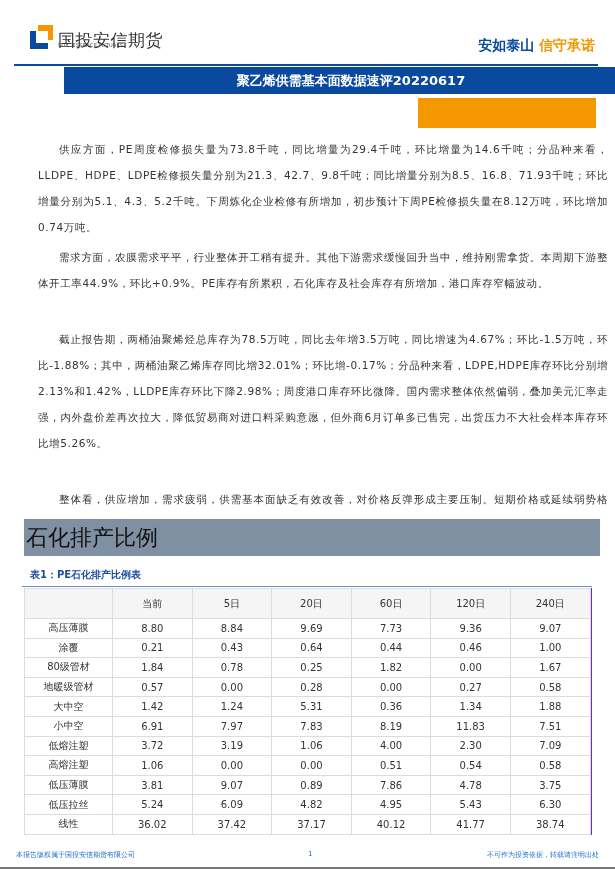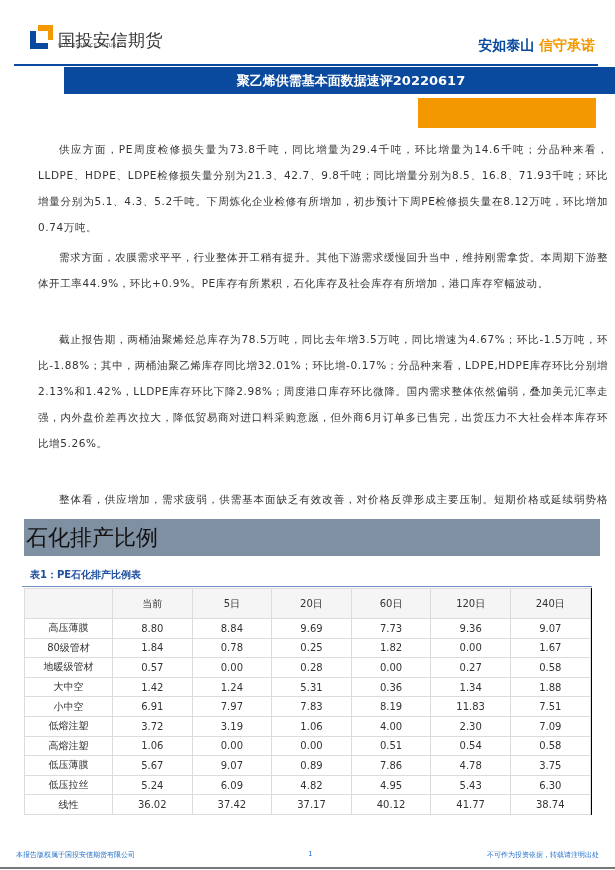--- a/index.html
+++ b/index.html
@@ -38,21 +38,21 @@
     .p4 { top: 486px; }
     
     .section-header {
       left: 24px; top: 519px; width: 576px; height: 37px; background: #8090a3;
     }
     .section-title {
       position: absolute; left: 2px; top: 4px; font-size: 22px; color: #111; white-space: nowrap;
     }
     .caption { left: 30px; top: 568px; font-size: 10px; font-weight: bold; color: #1e4fa0; white-space: nowrap; }
     .table-top-line { left: 22px; top: 586px; width: 570px; height: 1px; background: #6f8fc0; }
-    .table-wrap { left: 24px; top: 588px; width: 566px; border-right: 2px solid #000000; }
+    .table-wrap { left: 24px; top: 588px; width: 566px; border-right: 2px solid #6d28d9; }
     table { border-collapse: collapse; width: 566px; table-layout: fixed; }
     th, td {
       border: 1px solid #dcdcdc; text-align: center; font-size: 10px; color: #333;
       font-weight: normal; padding: 0; white-space: nowrap; overflow: hidden;
     }
     th { background: #f5f5f5; height: 29px; }
     td { height: 18.6px; }
     col.c0 { width: 88px; }
     col.cx { width: 79.6px; }
     
@@ -117,20 +117,29 @@
       <tr>
         <td>高压薄膜</td>
         <td>8.80</td>
         <td>8.84</td>
         <td>9.69</td>
         <td>7.73</td>
         <td>9.36</td>
         <td>9.07</td>
       </tr>
       <tr>
+        <td>涂覆</td>
+        <td>0.21</td>
+        <td>0.43</td>
+        <td>0.64</td>
+        <td>0.44</td>
+        <td>0.46</td>
+        <td>1.00</td>
+      </tr>
+      <tr>
         <td>80级管材</td>
         <td>1.84</td>
         <td>0.78</td>
         <td>0.25</td>
         <td>1.82</td>
         <td>0.00</td>
         <td>1.67</td>
       </tr>
       <tr>
         <td>地暖级管材</td>
@@ -172,21 +181,21 @@
         <td>高熔注塑</td>
         <td>1.06</td>
         <td>0.00</td>
         <td>0.00</td>
         <td>0.51</td>
         <td>0.54</td>
         <td>0.58</td>
       </tr>
       <tr>
         <td>低压薄膜</td>
-        <td>5.67</td>
+        <td>3.81</td>
         <td>9.07</td>
         <td>0.89</td>
         <td>7.86</td>
         <td>4.78</td>
         <td>3.75</td>
       </tr>
       <tr>
         <td>低压拉丝</td>
         <td>5.24</td>
         <td>6.09</td>

